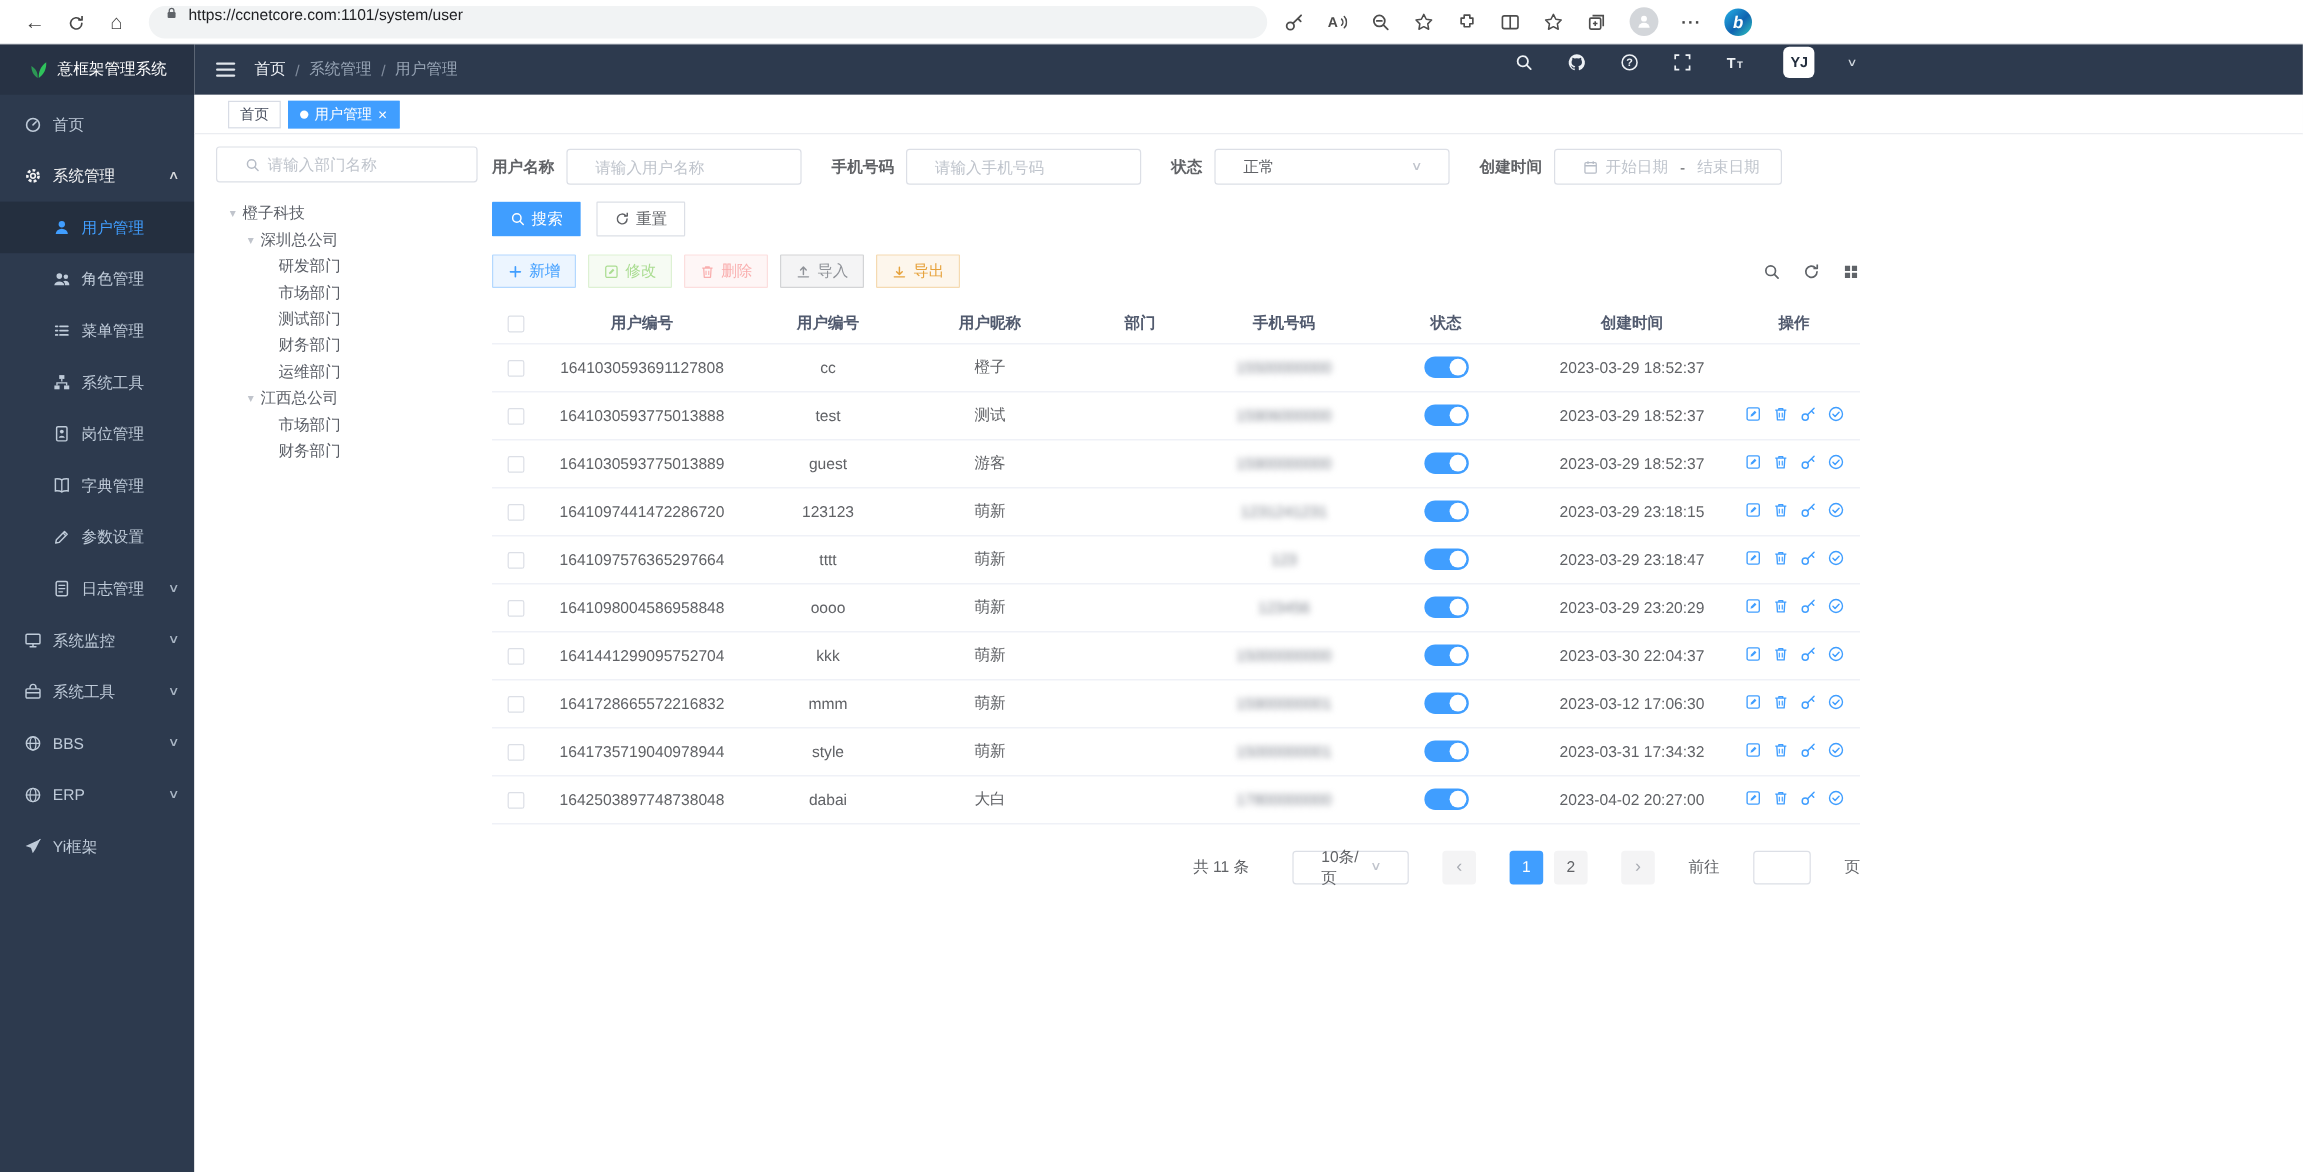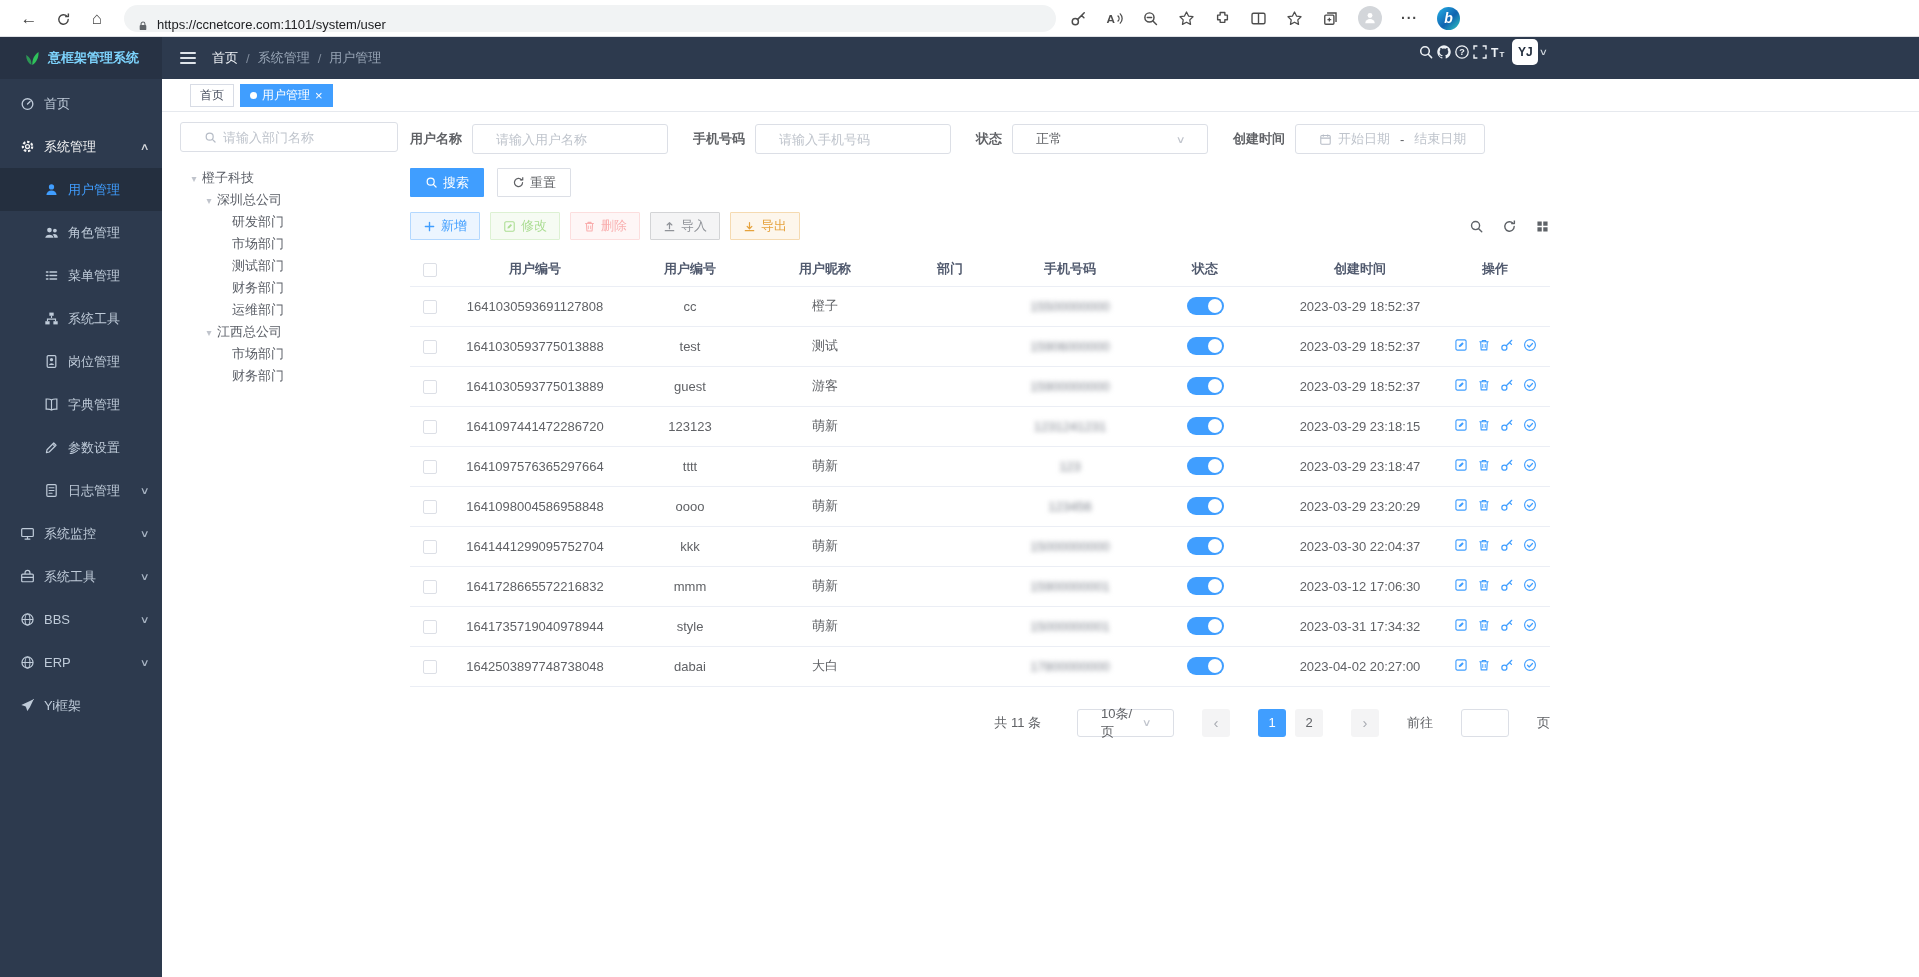--- a/index.html
+++ b/index.html
@@ -5,38 +5,38 @@
   *{box-sizing:border-box;margin:0;padding:0}
   html,body{width:1919px;height:977px;overflow:hidden;background:#fff;
     font-family:"Liberation Sans","DejaVu Sans",sans-serif;}
   svg{display:inline-block;vertical-align:middle}
 
   
   .browser-bar{position:absolute;top:0;left:0;width:1919px;height:37px;background:#fff;
     border-bottom:1px solid #dfe1e5;display:flex;align-items:center;padding:0 12px}
   .b-ico{font-size:17px;color:#474747;width:34px;text-align:center;cursor:pointer;line-height:37px}
   .url-pill{margin-left:10px;width:932px;height:27px;border-radius:14px;background:#f1f3f4;
-    display:flex;align-items:flex-end;padding:0 13px;gap:8px;cursor:text}
+    display:flex;align-items:flex-start;padding:0 13px;gap:8px;cursor:text}
   .url-pill svg{width:12px;height:12px;color:#5f6368;flex:none}
   .url-text{font-size:13px;color:#202124;white-space:nowrap}
   .b-right{display:flex;align-items:center;gap:19px;margin-left:14px}
   .b-right>svg{width:17px;height:17px;color:#4d4d4d;cursor:pointer}
   .avatar{width:24px;height:24px;border-radius:50%;background:#d3d6da;display:flex;
     align-items:center;justify-content:center;cursor:pointer}
   .avatar svg{width:14px;height:14px;color:#fff}
   .dots{font-weight:bold;color:#474747;font-size:14px;letter-spacing:1px;cursor:pointer}
   .bing{width:23px;height:23px;border-radius:50%;cursor:pointer;
     background:linear-gradient(135deg,#25b3e8,#1063b0 55%,#30c8c0);
     color:#fff;font-weight:bold;font-style:italic;display:flex;align-items:center;
     justify-content:center;font-size:14px}
 
   
   .sidebar{position:absolute;top:37px;left:0;width:162px;height:940px;background:var(--sidebar-bg,#2d3a4e)}
   .logo{height:42px;display:flex;align-items:center;justify-content:center;gap:7px;
-    color:#7dd3fc;font-size:13px;font-weight:bold;background:rgba(0,0,0,.12)}
+    color:#ffffff;font-size:13px;font-weight:normal;background:rgba(0,0,0,.12)}
   .log o svg,.logo svg{width:18px;height:18px;color:var(--logo-green,#2fc25b)}
   .menu{padding-top:3px}
   .menu-item{position:relative;height:43px;display:flex;align-items:center;gap:9px;
     color:#bfcbd9;font-size:13px;cursor:pointer;white-space:nowrap}
   .menu-item.lv0{padding-left:20px}
   .menu-item.lv1{padding-left:44px}
   .menu-item.open{color:#f4f4f5}
   .menu-item.active{color:var(--accent,#409eff);background:rgba(0,0,0,.18)}
   .mi{width:15px;height:15px;flex:none}
   .ma{position:absolute;right:14px;font-size:10px;opacity:.85;transform:scaleX(1.35)}
@@ -44,21 +44,21 @@
   
   .app-header{position:absolute;top:37px;left:162px;width:1757px;height:42px;
     background:var(--header-bg,#2d3a4e);display:flex;align-items:center;padding-left:18px}
   .hamburger{display:inline-flex;flex-direction:column;gap:3px;margin-right:16px;cursor:pointer}
   .hamburger i{display:block;width:16px;height:2px;background:#dfe4ea;border-radius:1px}
   .breadcrumb{display:flex;align-items:center;font-size:13px}
   .crumb-wrap{display:flex;align-items:center}
   .crumb-sep{color:#7f8b9c;margin:0 8px}
   .crumb{color:#f0f3f7;cursor:pointer}
   .crumb.muted{color:#97a4b5}
-  .h-right{position:absolute;right:372px;top:0;height:30px;display:flex;align-items:center;gap:2px}
+  .h-right{position:absolute;right:372px;top:0;height:30px;display:flex;align-items:center;gap:28px}
   .h-ico{width:16px;height:16px;color:#edf1f5;cursor:pointer}
   .yj-logo{width:26px;height:26px;background:#fff;border-radius:5px;color:#222d3d;font-weight:bold;
     font-size:12px;display:flex;align-items:center;justify-content:center;margin-left:4px;cursor:pointer}
   .h-caret{color:#cfd6dd;font-size:9px;transform:scaleX(1.4);cursor:pointer}
 
   
   .tab-bar{position:absolute;top:79px;left:162px;width:1757px;height:33px;background:#fff;
     border-bottom:1px solid #e6e9ee;box-shadow:0 1px 3px rgba(0,0,0,.06);
     display:flex;align-items:center;gap:6px;padding-left:28px}
   .tag{height:23px;display:inline-flex;align-items:center;padding:0 9px;border:1px solid #d8dce5;

